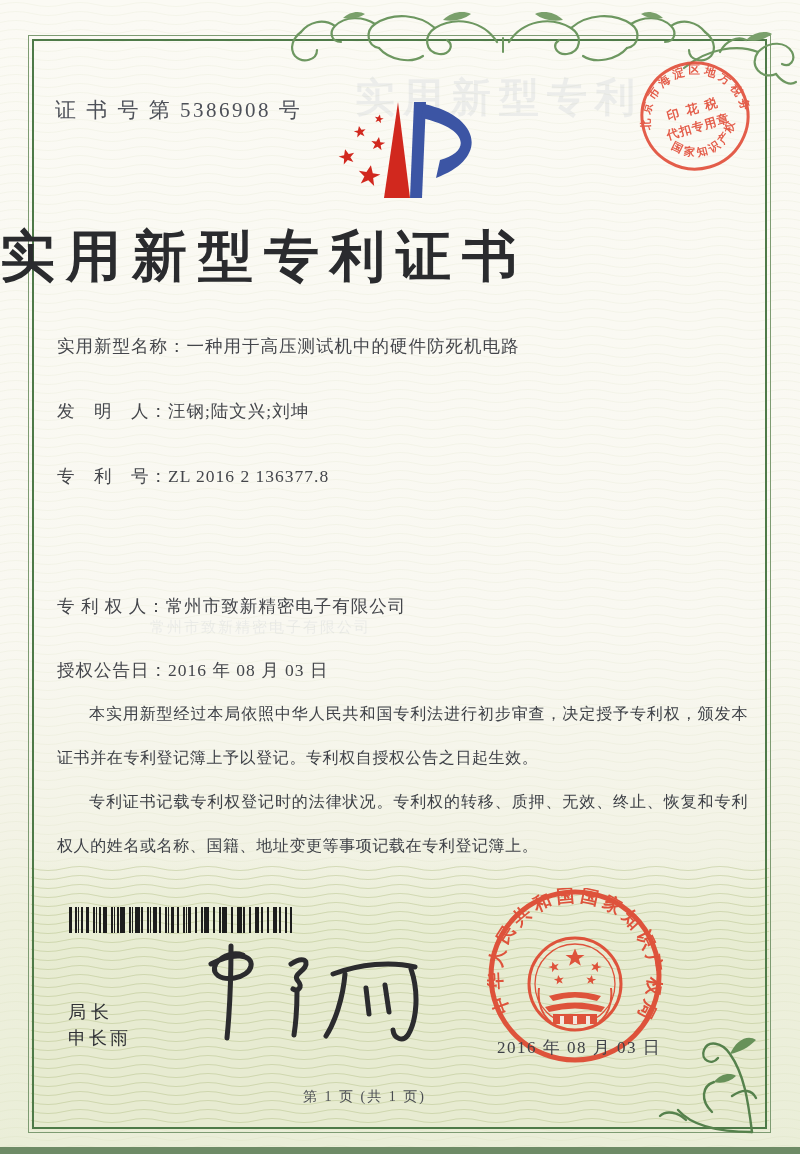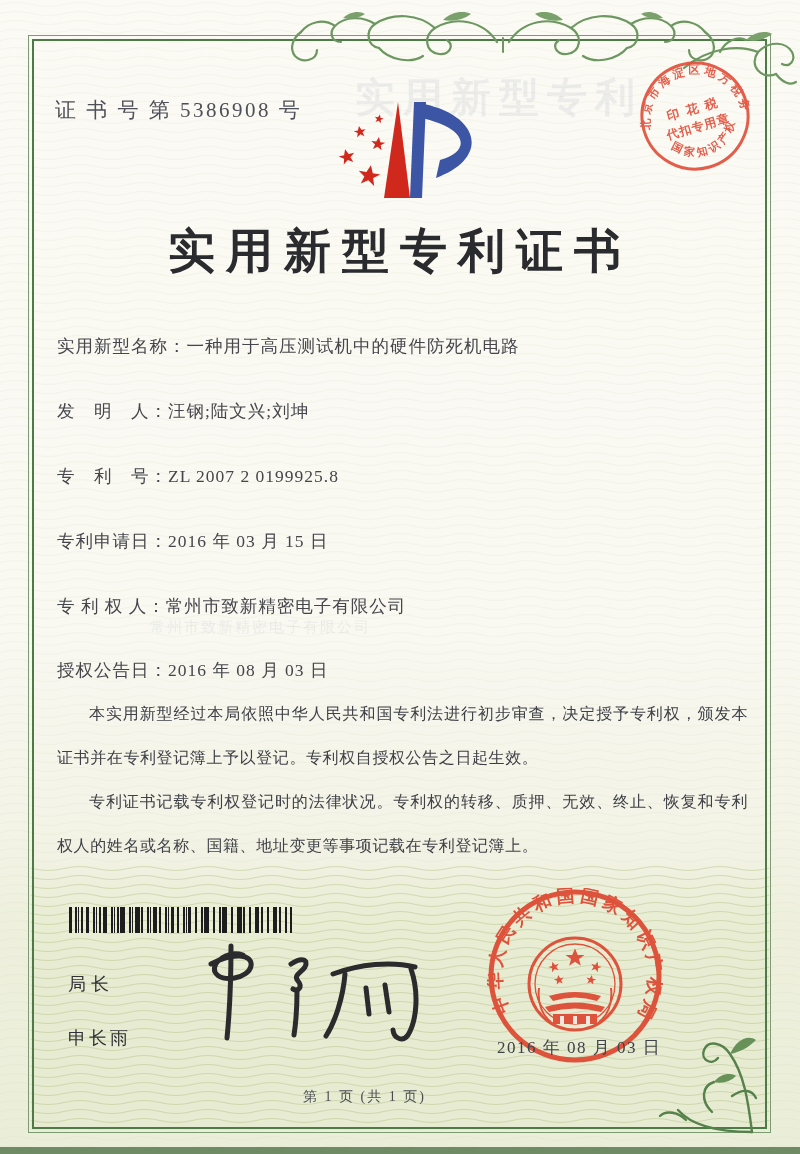--- a/index.html
+++ b/index.html
@@ -21,40 +21,40 @@
         border:2.5px solid #4e7a48;}
   .ornament{position:absolute;z-index:3;}
   
   .ghost-title{position:absolute;left:355px;top:70px;font-size:40px;letter-spacing:8px;
         color:#72819f;opacity:.10;z-index:2;font-weight:700;text-align:center;}
   .ghost-row{position:absolute;left:150px;top:618px;font-size:15px;letter-spacing:2px;
         color:#6e7d99;opacity:.10;z-index:2;}
   
   .cert-no{position:absolute;left:55px;top:96px;font-size:21px;letter-spacing:2.5px;
         color:#4d5058;z-index:4;}
-  .doc-title{position:absolute;left:0;right:0;top:220px;text-align:center;font-size:47px;
+  .doc-title{position:absolute;left:0;right:0;top:220px;font-size:55px;
         font-weight:700;letter-spacing:11px;color:#2a2b2e;z-index:4;}
   
   .logo{position:absolute;left:318px;top:96px;z-index:4;}
   
   .field{position:absolute;left:57px;font-size:17.5px;color:#44464b;letter-spacing:1px;z-index:4;white-space:nowrap;}
   .f-name{top:334px;} .f-inventor{top:399px;} .f-patno{top:464px;}
   .f-filing{top:529px;} .f-patentee{top:594px;} .f-pubdate{top:658px;}
   
   .body-text{position:absolute;left:57px;right:52px;top:692px;z-index:4;}
   .body-text p{margin:0;text-indent:2em;font-size:16px;line-height:44px;
         color:#3e4147;letter-spacing:.6px;text-align:justify;}
   
   .barcode{position:absolute;left:69px;top:907px;width:223px;height:26px;z-index:4;
     background:
       repeating-linear-gradient(90deg,#1d1d1d 0 2px,transparent 2px 6px),
       repeating-linear-gradient(90deg,#1d1d1d 0 1px,transparent 1px 9px),
       repeating-linear-gradient(90deg,#1d1d1d 0 3px,transparent 3px 17px);}
   
-  .role-label{position:absolute;left:68px;top:972px;font-size:18px;letter-spacing:5px;
+  .role-label{position:absolute;left:68px;top:1000px;font-size:18px;letter-spacing:5px;
         color:#2f3135;z-index:4;}
   .director-name{position:absolute;left:68px;top:1006px;font-size:18px;letter-spacing:3px;
         color:#2f3135;z-index:4;margin-top:20px;}
   .signature{position:absolute;left:185px;top:942px;z-index:4;}
   
   .seal-top{position:absolute;left:634px;top:55px;z-index:5;opacity:.92;}
   .seal-bottom{position:absolute;left:487px;top:888px;z-index:5;opacity:.95;}
   .seal-date{position:absolute;left:497px;top:1036px;font-size:17px;letter-spacing:1.5px;
         color:#3f4248;z-index:6;white-space:nowrap;}
   
@@ -151,24 +151,21 @@
 
   <div class="doc-title">实用新型专利证书</div>
 
   <div class="field f-name">
     <span>实用新型名称</span><span>：</span><span>一种用于高压测试机中的硬件防死机电路</span>
   </div>
   <div class="field f-inventor">
     <span>发　明　人</span><span>：</span><span>汪钢;陆文兴;刘坤</span>
   </div>
   <div class="field f-patno">
-    <span>专　利　号</span><span>：</span><span>ZL 2007 2 0199925.8</span>
-  </div>
-  <div class="field f-filing">
-    <span>专利申请日</span><span>：</span><span>2016 年 03 月 15 日</span>
+    <span>专　利　号</span><span>：</span><span>ZL 2016 2 136377.8</span>
   </div>
   <div class="field f-patentee">
     <span>专 利 权 人</span><span>：</span><span>常州市致新精密电子有限公司</span>
   </div>
   <div class="field f-pubdate">
     <span>授权公告日</span><span>：</span><span>2016 年 08 月 03 日</span>
   </div>
 
   <div class="body-text">
     <p>本实用新型经过本局依照中华人民共和国专利法进行初步审查，决定授予专利权，颁发本证书并在专利登记簿上予以登记。专利权自授权公告之日起生效。</p>

